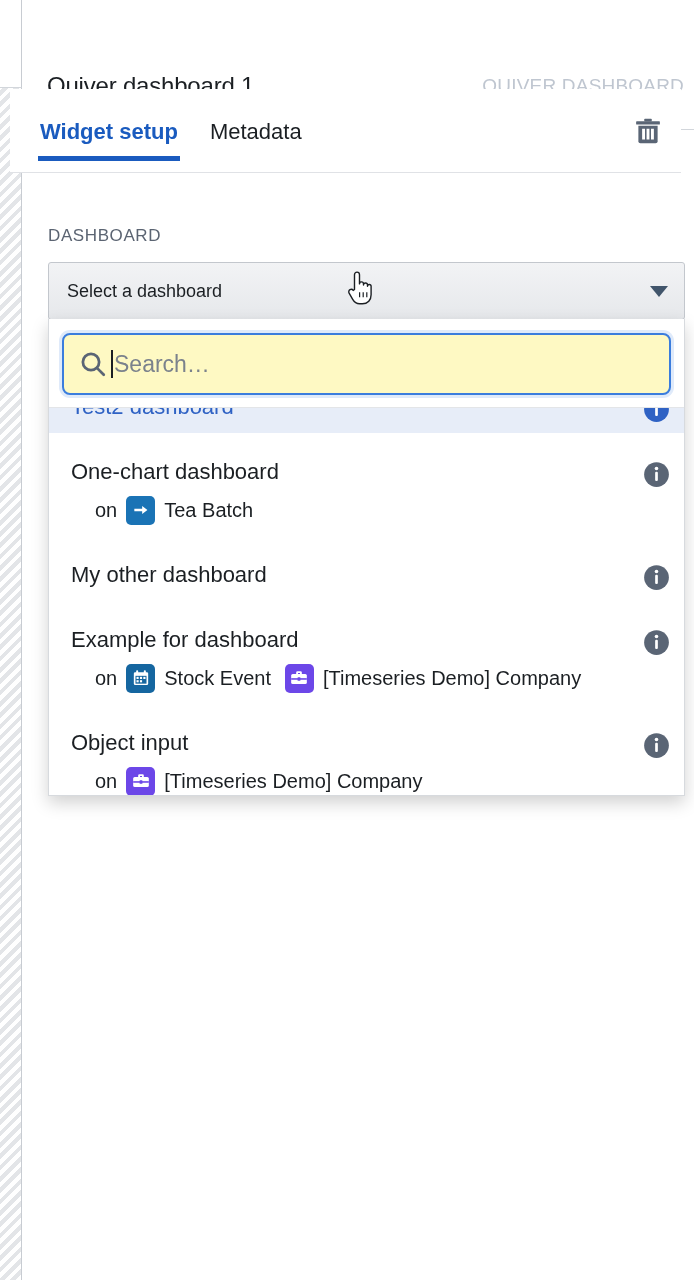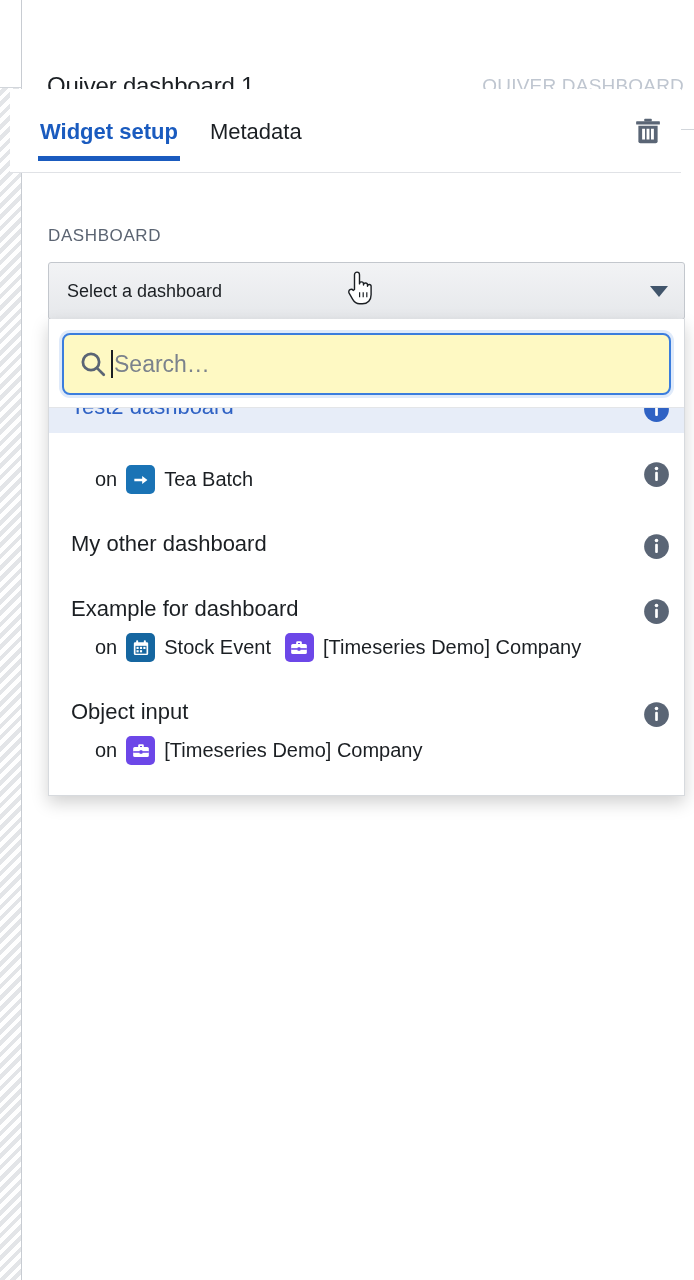--- a/index.html
+++ b/index.html
@@ -209,21 +209,21 @@
   .opt-sub {
     display: flex;
     align-items: center;
     font-size: 20px;
     color: #1b1f23;
     line-height: 30px;
     margin-top: 8px;
     white-space: nowrap;
   }
   .opt-sub .on { margin-right: 9px; margin-left: 24px; }
-  .sub-item { display: flex; align-items: flex-end; margin-right: 14px; }
+  .sub-item { display: flex; align-items: center; margin-right: 14px; }
   .sub-item .lbl { margin-left: 9px; }
   .oicon {
     width: 29px; height: 29px;
     border-radius: 5px;
     flex: none;
     display: flex; align-items: center; justify-content: center;
   }
   .info-icon {
     position: absolute;
     right: 14px; top: 14px;
@@ -309,20 +309,21 @@
                 <circle cx="12" cy="12" r="11" fill="#2f62c4"></circle>
                 <rect x="10.8" y="9.6" width="2.4" height="8.2" rx="1" fill="#ffffff"></rect>
                 <circle cx="12" cy="6.6" r="1.6" fill="#ffffff"></circle>
               </svg>
             </span>
           </div>
 
           <div class="spacer"></div>
 
           <div class="opt">
+            <div class="opt-title">One-chart dashboard</div>
             <div class="opt-sub">
               <span class="on">on</span>
               <span class="sub-item">
                 <span class="oicon" style="background:#1a73b5">
                   <svg width="20" height="20" viewBox="0 0 24 24" fill="#ffffff">
                     <path d="M4 10.4h9.4V7.2l6.3 4.8-6.3 4.8v-3.2H4z"></path>
                   </svg>
                 </span>
                 <span class="lbl">Tea Batch</span>
               </span>

